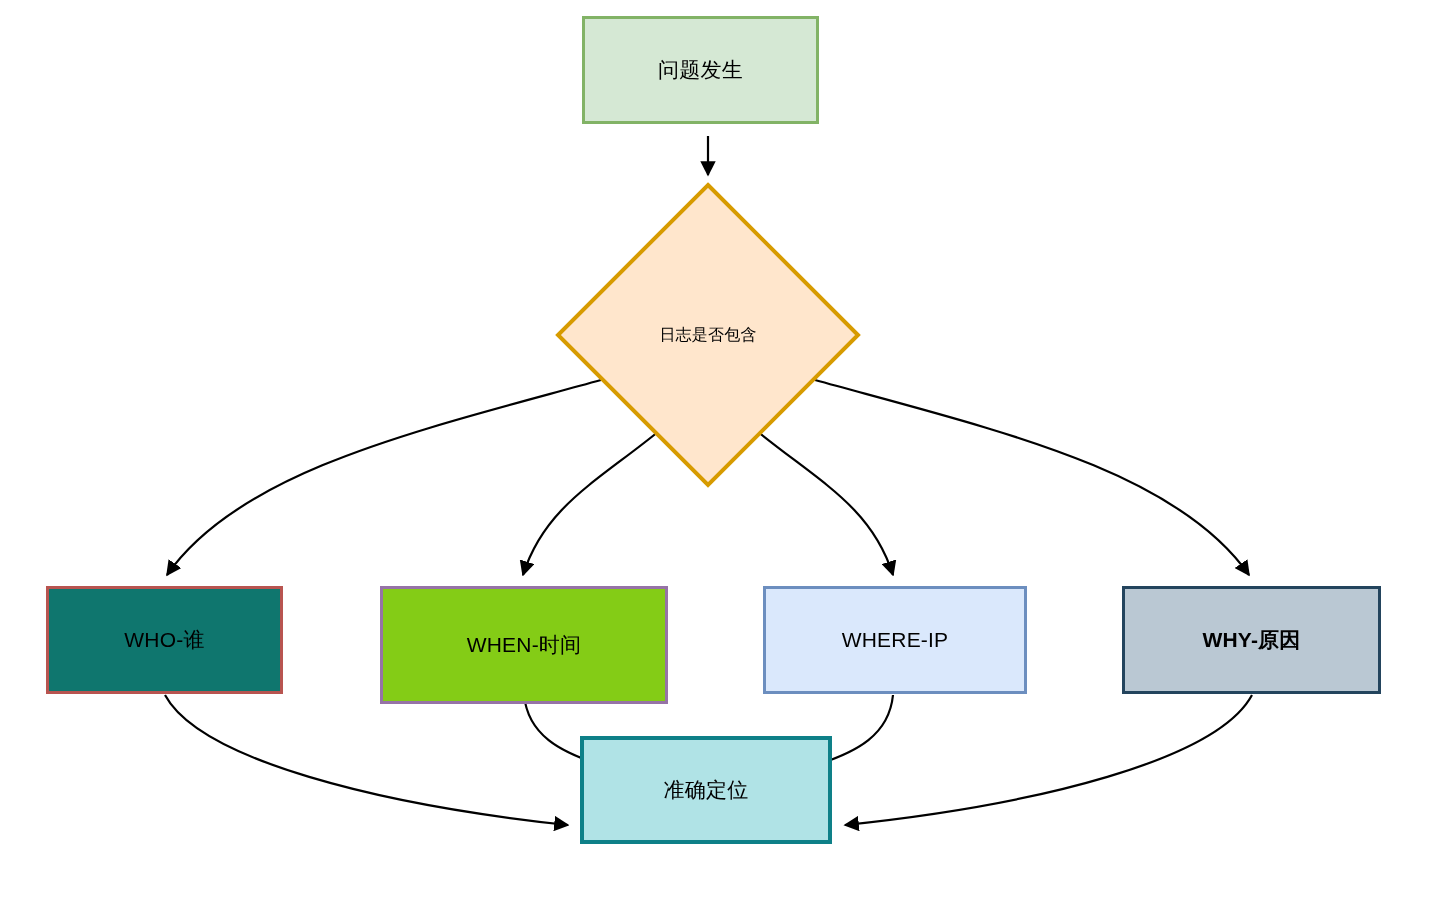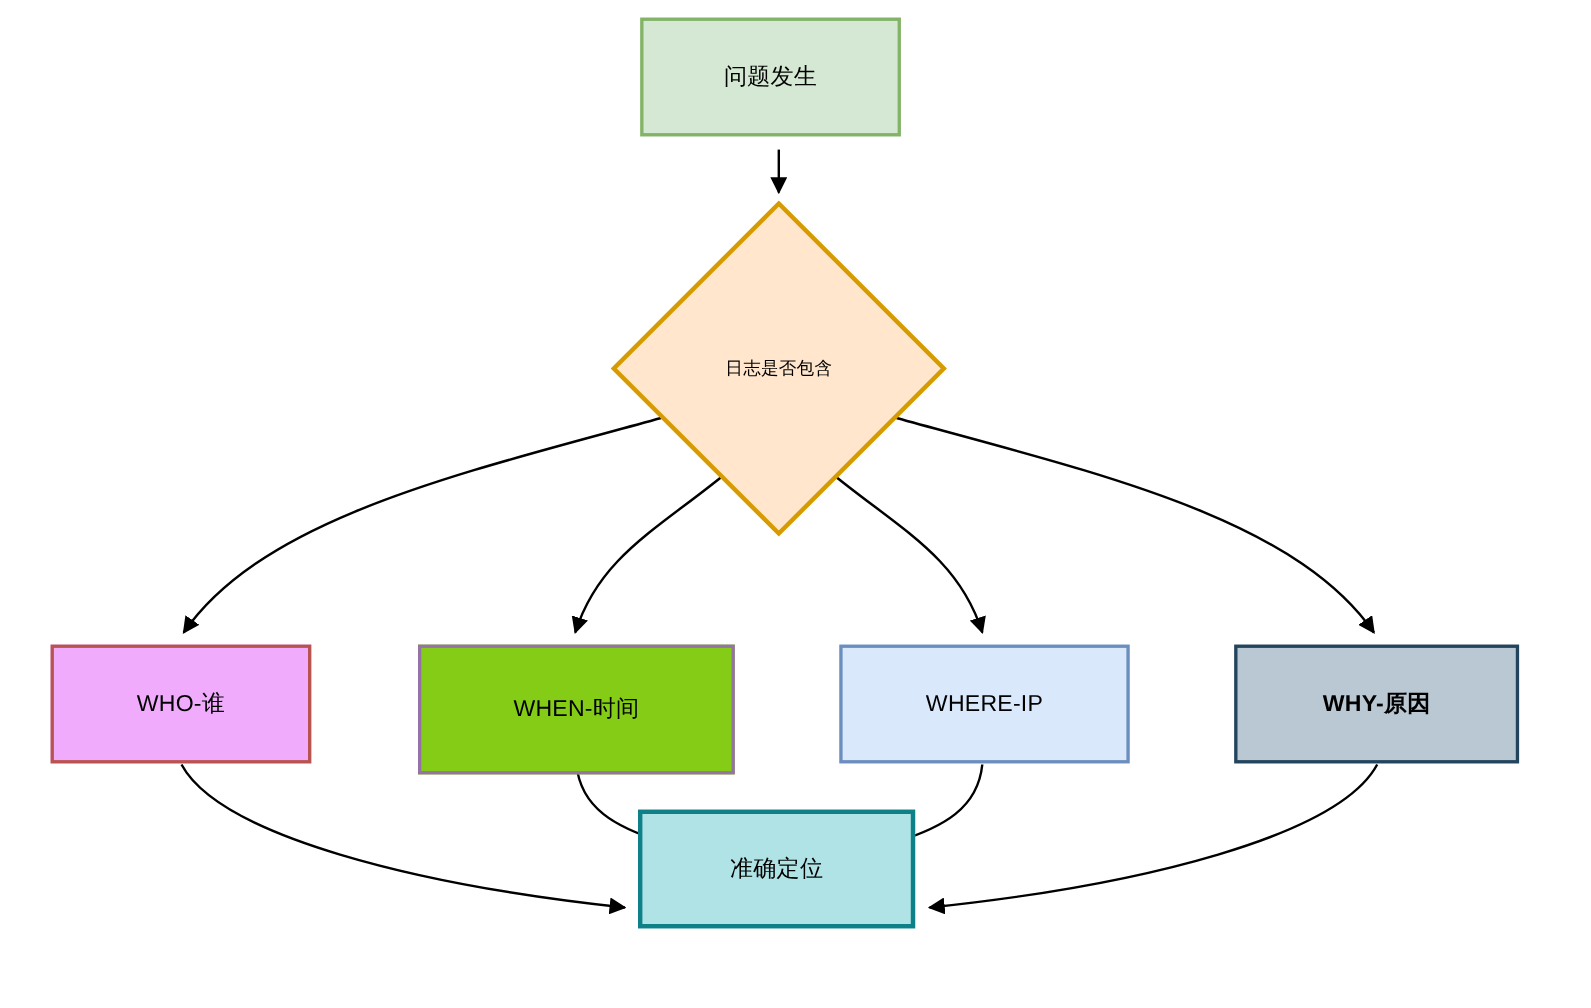--- a/index.html
+++ b/index.html
@@ -97,21 +97,21 @@
   </div>
 
   <div class="diamond-wrap" style="left:555px; top:182px; width:306px; height:306px;">
     <svg width="306" height="306" viewBox="0 0 306 306" style="position:absolute; left:0; top:0;">
       <polygon points="153,3 303,153 153,303 3,153" fill="#ffe6cc" stroke="#d79b00" stroke-width="4"></polygon>
     </svg>
     <div class="diamond-label">日志是否包含</div>
   </div>
 
   <div class="node node-box" style="left:46px; top:586px; width:237px; height:108px;
-              background:#f0abfc; border-color:#b85450;">
+              background:#0f766e; border-color:#b85450;">
     <span>WHO-谁</span>
   </div>
 
   <div class="node node-box" style="left:380px; top:586px; width:288px; height:118px;
               background:#84cc16; border-color:#9673a6;">
     <span>WHEN-时间</span>
   </div>
 
   <div class="node node-box" style="left:763px; top:586px; width:264px; height:108px;
               background:#dae8fc; border-color:#6c8ebf;">

